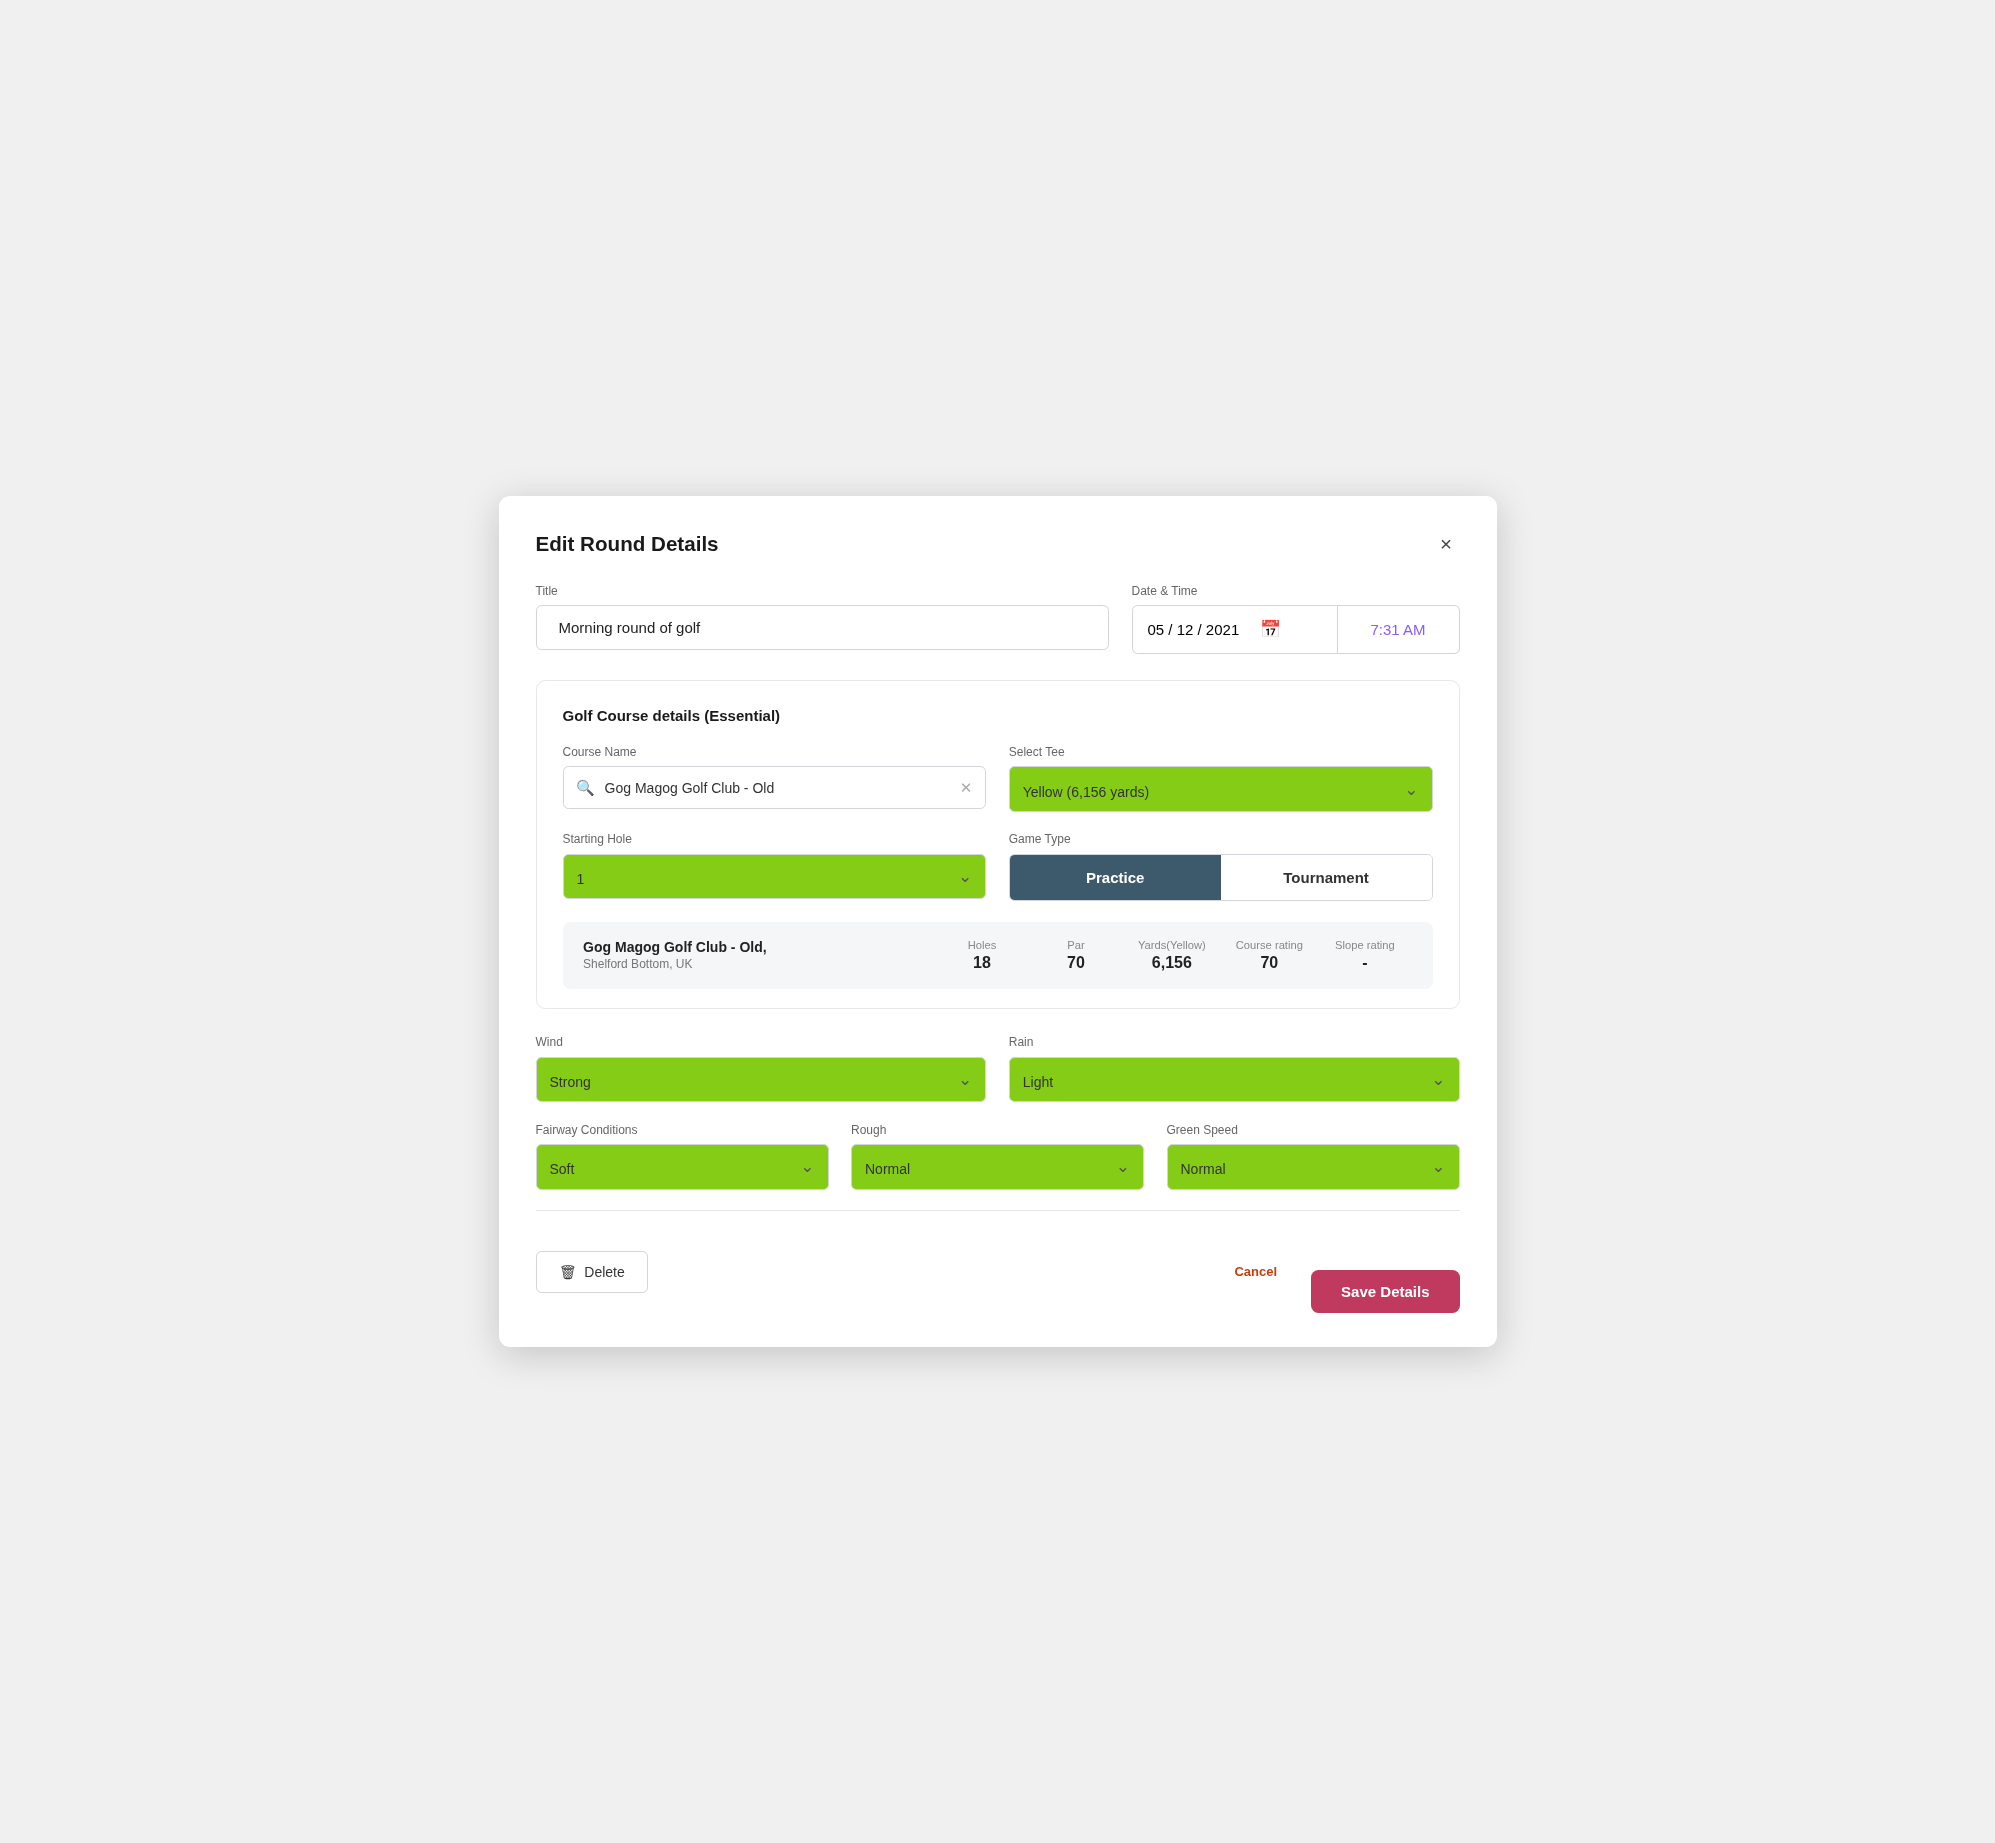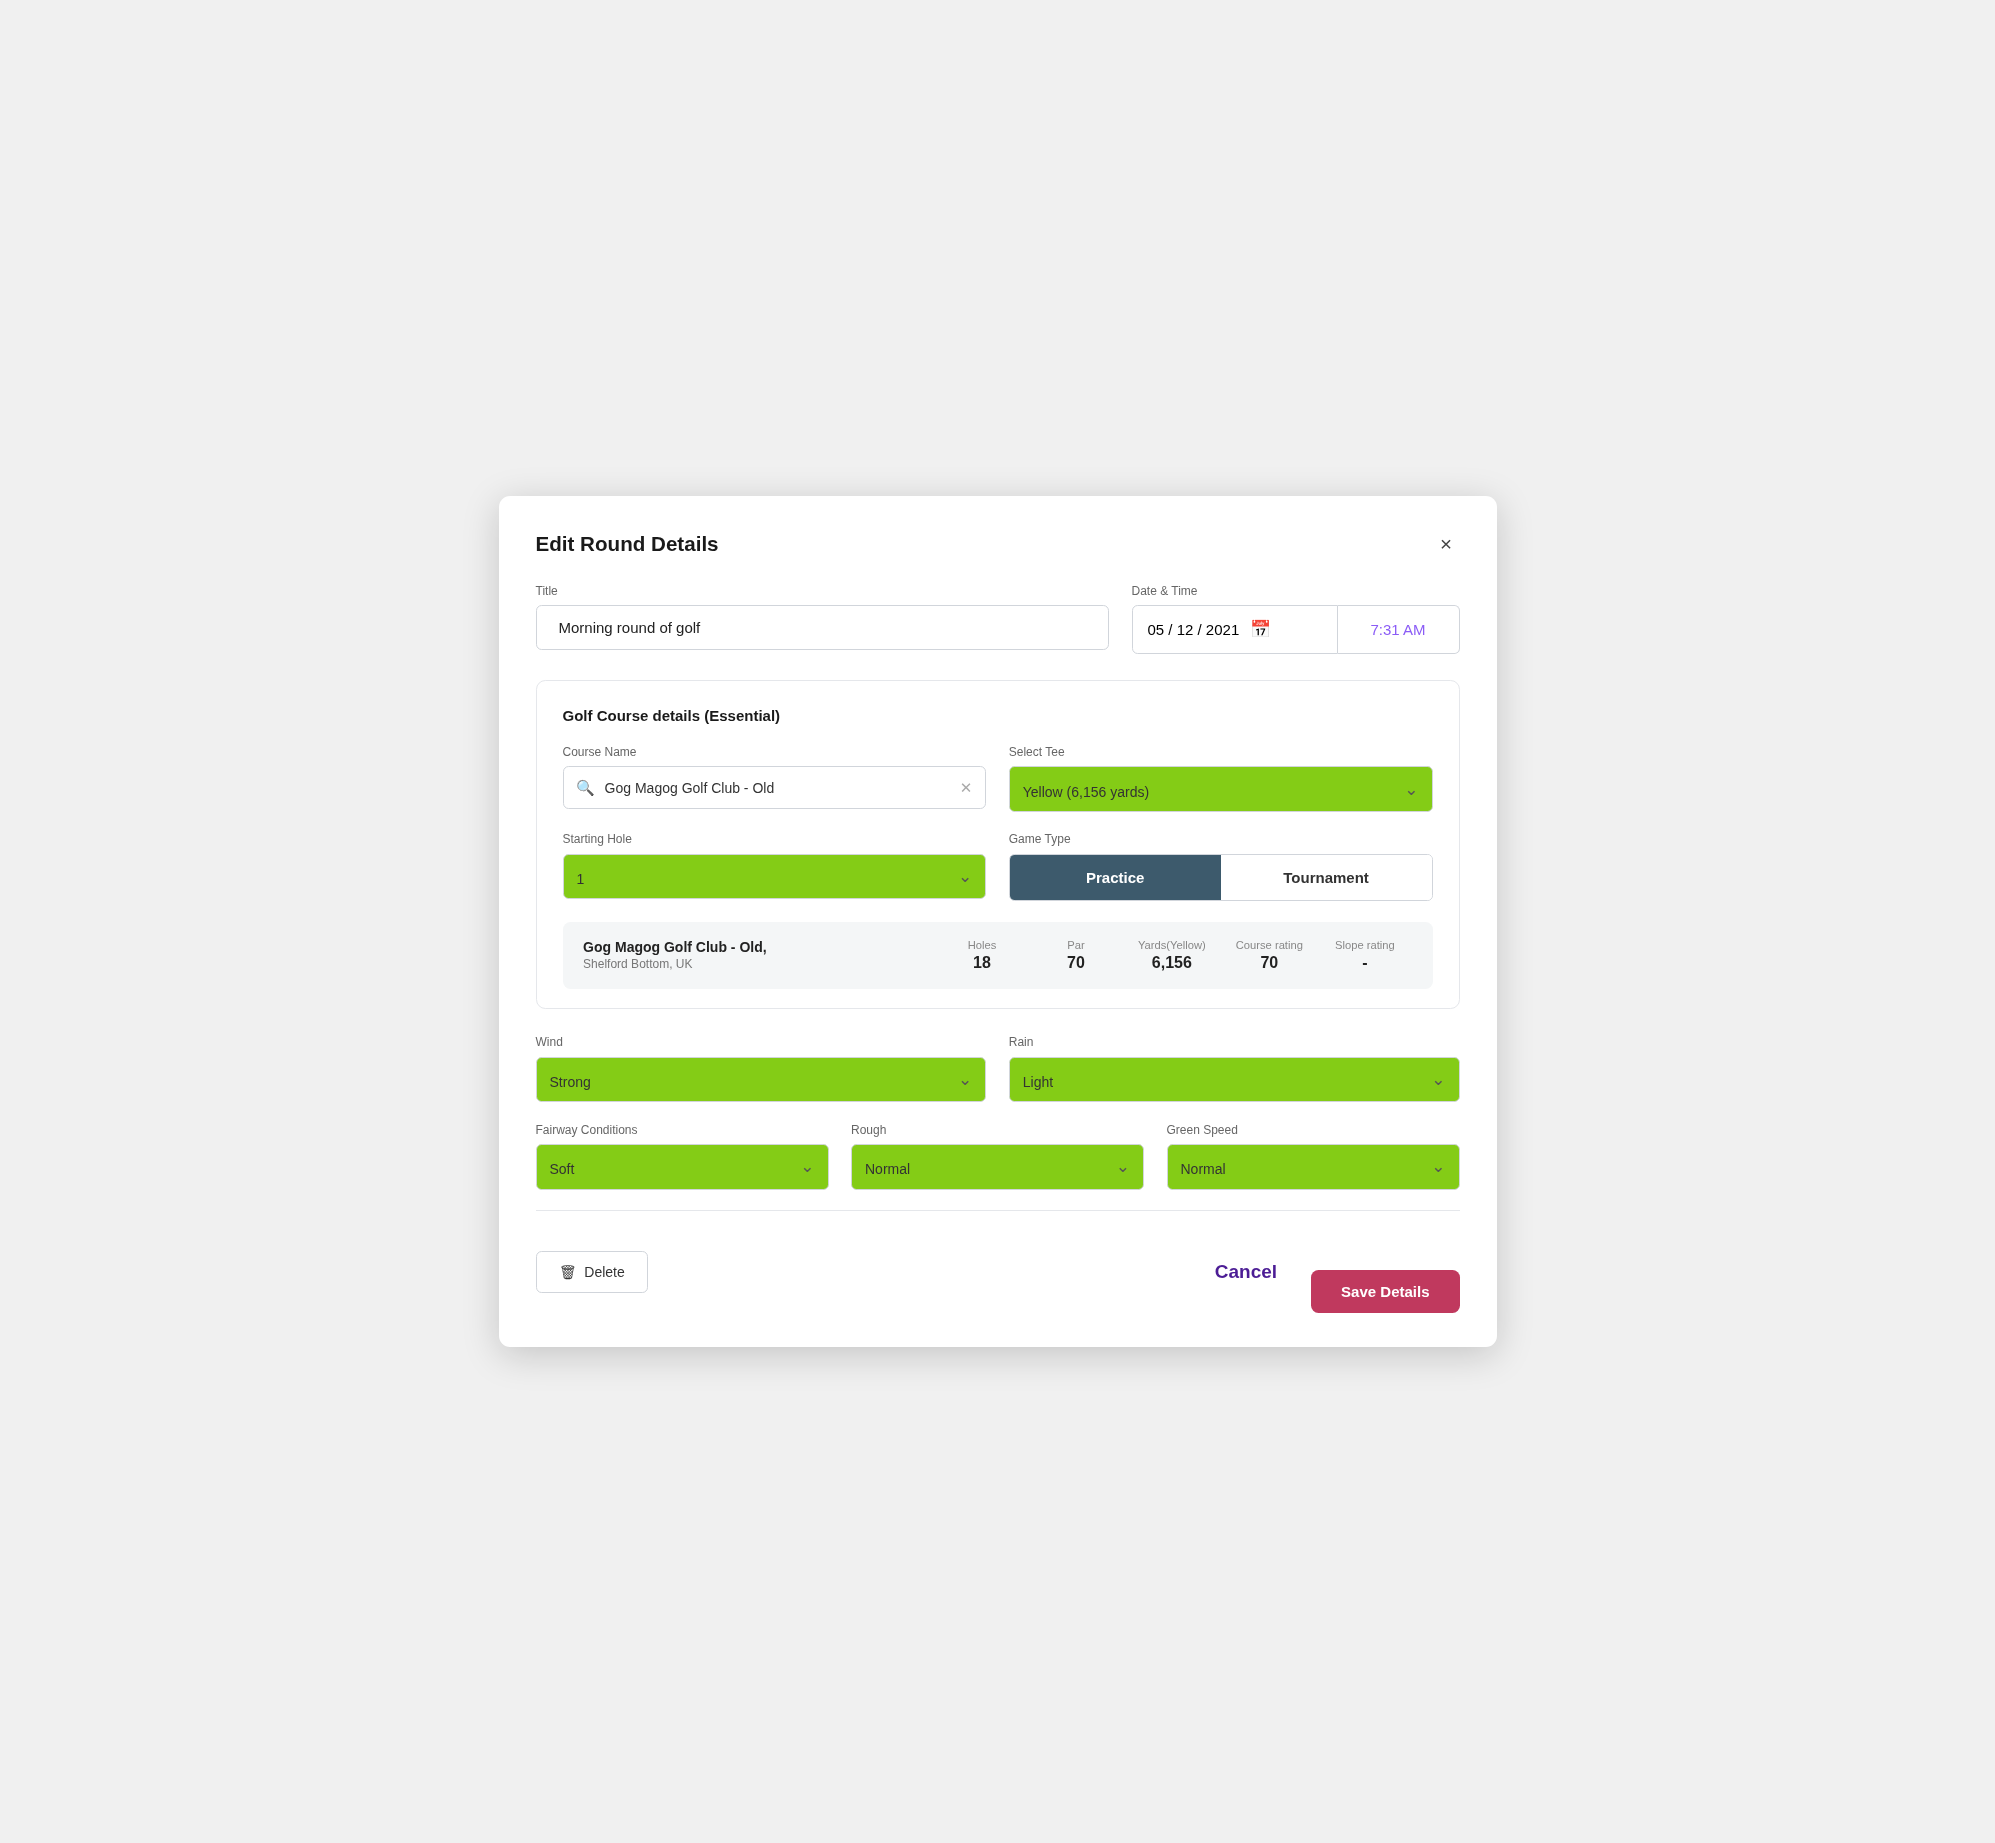--- a/index.html
+++ b/index.html
@@ -63,21 +63,21 @@
       background: #fff;
       outline: none;
       width: 100%;
     }
     .date-input-wrap {
       display: flex;
       align-items: center;
       border: 1.4px solid #d1d5db;
       border-radius: 5.6px 0 0 5.6px;
       padding: 13px 15px;
-      gap: 11px;
+      gap: 21px;
       background: #fff;
       min-width: 206px;
     }
     .time-input-wrap {
       display: flex;
       align-items: center;
       border: 1.4px solid #d1d5db;
       border-left: none;
       border-radius: 0 5.6px 5.6px 0;
       padding: 13px 15px;
@@ -211,22 +211,22 @@
       font-weight: 500;
     }
     .footer-right {
       display: flex;
       align-items: center;
       gap: 19px;
     }
     .cancel-btn {
       background: none;
       border: none;
-      font-size: 19px;
-      color: #4c1d95;
+      font-size: 13px;
+      color: #c2410c;
       cursor: pointer;
       font-weight: 600;
       padding: 11.2px 15px;
     }
     .save-btn {
       background: #c0395e;
       color: #fff;
       border: none;
       border-radius: 7.5px;
       padding: 13px 30px;

